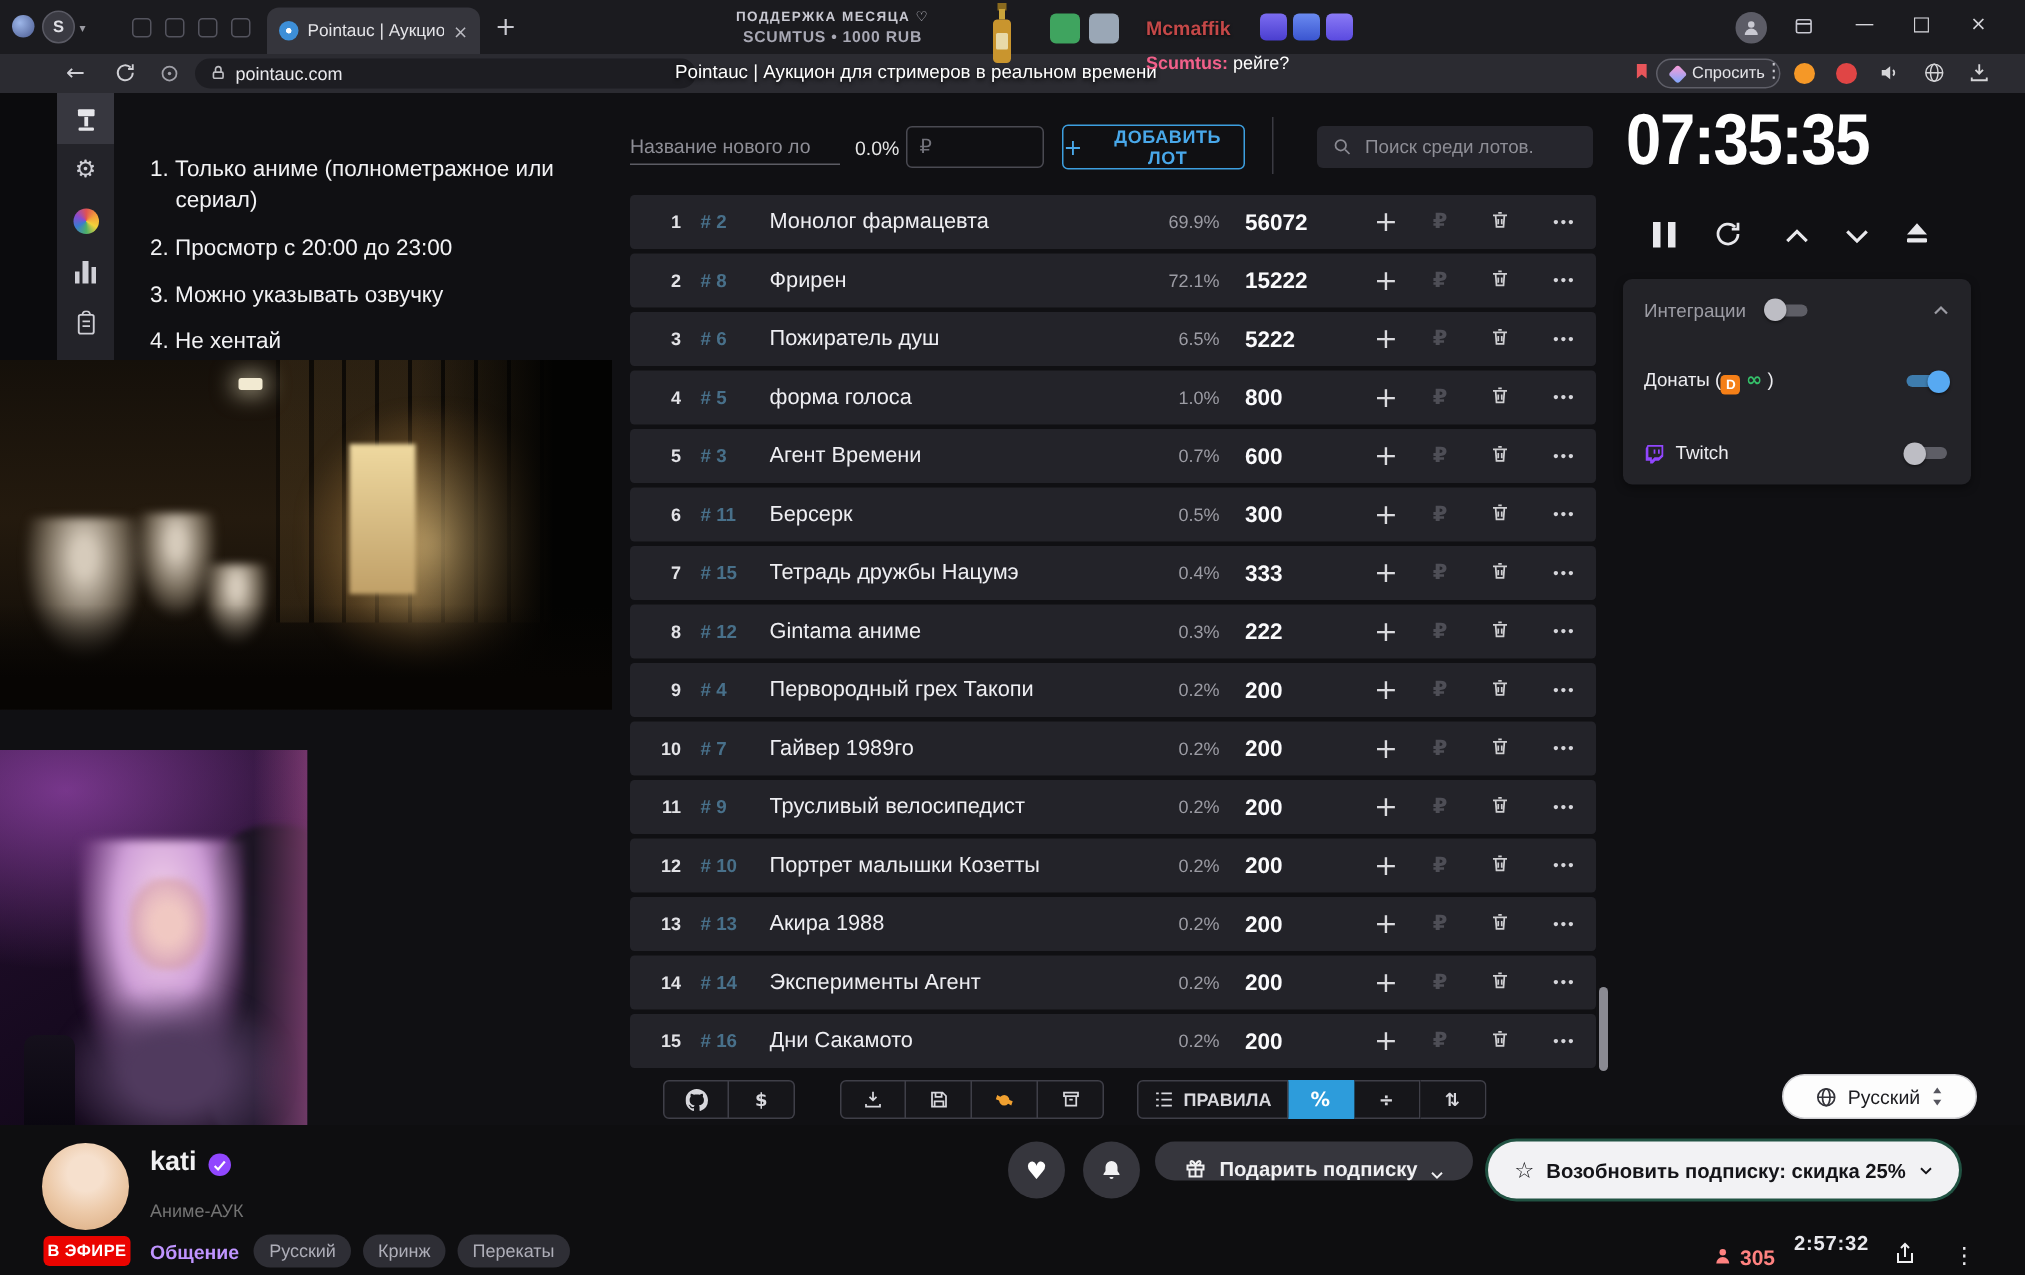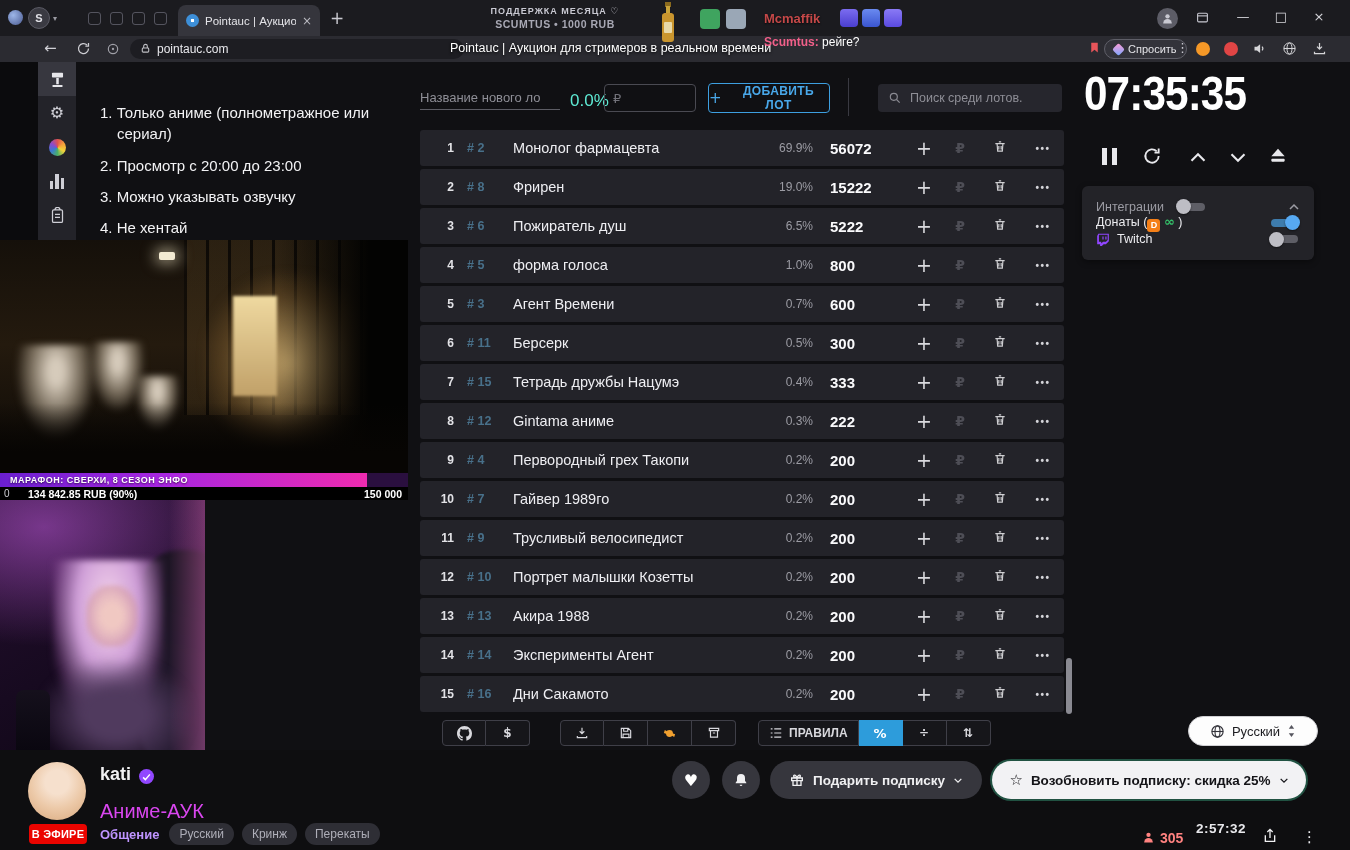--- a/index.html
+++ b/index.html
@@ -68,21 +68,21 @@
 .w-hair{position:absolute;left:26%;top:24%;width:110px;height:160px;background:radial-gradient(ellipse at 50% 30%,#eecbe8 8%,#cf9fd8 40%,rgba(140,80,150,.35) 70%,transparent 80%);filter:blur(3px)}
 .w-face{position:absolute;left:42%;top:34%;width:52px;height:62px;background:radial-gradient(ellipse,#f0c8c2 25%,rgba(210,150,150,.5) 65%,transparent 80%);filter:blur(2px)}
 .w-body{position:absolute;left:20%;bottom:-8%;width:150px;height:110px;background:radial-gradient(ellipse,#503a5e 30%,transparent 75%);filter:blur(4px)}
 .w-chair{position:absolute;right:-12%;top:20%;width:90px;height:220px;background:linear-gradient(200deg,#1c1422,#241a30);border-radius:40px;filter:blur(2px)}
 .w-rim{position:absolute;right:0;top:0;width:36px;height:100%;background:linear-gradient(270deg,rgba(255,120,210,.35),transparent)}
 .w-mic{position:absolute;left:8%;bottom:0;width:34px;height:60px;background:linear-gradient(#15101c,#0a0710);border-radius:8px 8px 0 0}
 
 
 .newlot{background:transparent;border:none;border-bottom:1px solid #5c5c64;height:24px;color:#e0e0e4;font-size:13px;font-family:inherit;outline:none}
 .newlot::placeholder{color:#8e8e96}
-.pctval{font-size:17px;color:#5eead4}
+.pctval{font-size:13px;color:#e5e5e5}
 .rubinput{background:transparent;border:1px solid #4a4a52;border-radius:4px;height:28px;color:#e0e0e4;font-size:13px;padding:0 8px;font-family:"DejaVu Sans",sans-serif;outline:none}
 .rubinput::placeholder{color:#72727a}
 .addbtn{height:30px;width:122px;background:transparent;border:1px solid #3d9fe0;border-radius:4px;color:#49a8ea;font-size:12px;font-weight:bold;letter-spacing:.4px;display:flex;align-items:center;justify-content:center;gap:6px;font-family:inherit;cursor:pointer}
 .addbtn .plusg{font-size:15px;font-weight:normal}
 .vdiv{width:1px;height:38px;background:#3a3a42}
 .search{height:28px;background:#26262d;border-radius:4px;display:flex;align-items:center;padding:0 10px;gap:8px}
 .search input{background:transparent;border:none;outline:none;color:#e0e0e4;font-size:12.5px;width:140px;font-family:inherit}
 .search input::placeholder{color:#8e8e96}
 .lots{overflow:hidden}
 .lot{height:36px;margin-bottom:3px;background:#232329;border-radius:3px;display:flex;align-items:center}
@@ -103,46 +103,46 @@
 .tbtn.blue{background:#2d9cdb;border-color:#2d9cdb;color:#fff;font-size:13px}
 .langpill{width:130px;height:30px;background:#fdfdfd;border-radius:16px;display:flex;align-items:center;justify-content:center;gap:7px;border:1px solid #d0d0d4}
 .langpill .langlbl{font-size:13px;color:#1c1c20}
 
 
 .timer{font-size:48px;font-weight:bold;letter-spacing:-1px;color:#fff;transform:scaleX(.88);transform-origin:left top;line-height:1.1}
 .pausebars{display:inline-flex;gap:5px}
 .pausebars i{display:block;width:5px;height:17px;background:#e8e8ec}
 .intcard{background:#232328;border-radius:6px;padding:13px 14px;box-shadow:0 2px 6px rgba(0,0,0,.4)}
 .irow{display:flex;align-items:center}
-.irow + .irow{margin-top:0}
+.irow + .irow{margin-top:32px}
 .ilabel{font-size:12.5px;color:#ececf0}
 .ilabel.dim{color:#9c9ca4}
 .da{display:inline-flex;align-items:center;justify-content:center;width:13px;height:13px;border-radius:3px;background:#f57f17;color:#fff;font-size:9px;font-weight:bold;vertical-align:-2px}
 .dp{color:#35c06a;font-weight:bold;font-size:13px;font-family:"DejaVu Sans",sans-serif}
 .toggle{position:relative;width:31px;height:15px;flex:none}
 .toggle .track{position:absolute;left:2px;top:3.5px;width:27px;height:8px;border-radius:4px;background:#5e5e66}
 .toggle .knob{position:absolute;left:0;top:0;width:15px;height:15px;border-radius:50%;background:#bdbdc4;box-shadow:0 1px 2px rgba(0,0,0,.5)}
 .toggle.on .track{background:#3e7cad}
 .toggle.on .knob{left:16px;background:#57a9f2}
 .ml12{margin-left:12px}.mla{margin-left:auto}.ml7{margin-left:7px}
 
 
 .stream{background:#0e0e10}
 .avatar{width:58px;height:58px;border-radius:50%;background:radial-gradient(circle at 50% 35%,#f6e0cd 25%,#ecc9a8 55%,#d8a87c 100%)}
 .live{width:58px;height:20px;background:#eb0400;border-radius:4px;color:#fff;font-size:11px;font-weight:bold;display:flex;align-items:center;justify-content:center;letter-spacing:.3px}
 .chname{font-size:18px;font-weight:bold;color:#f0f0f2}
 .verified{width:15px;height:15px;border-radius:50%;background:#9147ff;display:flex;align-items:center;justify-content:center}
-.chtitle{font-size:20px;color:#d946ef}
+.chtitle{font-size:12px;color:#737373}
 .tagrow{display:flex;align-items:center;gap:10px}
 .cat{font-size:13px;font-weight:bold;color:#bf94ff}
 .pills{display:flex;gap:8px}
 .pill{height:22px;padding:0 10px;border-radius:11px;background:#2e2e35;color:#aeaeb8;font-size:12px;display:flex;align-items:center}
 .cbtn{width:38px;height:38px;border-radius:50%;background:#36363d;display:flex;align-items:center;justify-content:center}
 .heart{font-size:16px;color:#fff}
-.giftbtn{height:38px;width:212px;border-radius:19px;background:#36363d;display:flex;align-items:center;justify-content:center;gap:8px;color:#f0f0f2;font-size:13.5px;font-weight:bold}
+.giftbtn{height:26px;width:212px;border-radius:19px;background:#36363d;display:flex;align-items:flex-end;justify-content:center;gap:8px;color:#f0f0f2;font-size:13.5px;font-weight:bold}
 .resubbtn{height:38px;width:314px;border-radius:19px;background:#f2f2f4;display:flex;align-items:center;justify-content:center;gap:8px;color:#141418;font-size:13.5px;font-weight:bold;box-shadow:0 0 0 2px rgba(70,210,160,.35)}
 .star{font-size:15px;color:#141418}
 .viewers{color:#ff8280;font-weight:bold;font-size:14px}
 .uptime{color:#e8e8ec;font-size:13.5px;font-weight:bold;letter-spacing:.5px}
 .kebab2{font-size:15px;color:#e8e8ec}
 
 
 .sup{text-align:center;z-index:40}
 .sup1{font-size:9px;letter-spacing:1px;color:#c9c9d2;font-weight:bold}
 .sup2{font-size:10.5px;letter-spacing:.5px;color:#a8a8b4;margin-top:2px;font-weight:bold}
@@ -291,31 +291,20 @@
       <div class="v-glow"></div>
       <div class="v-door"></div>
       <div class="v-lamp"></div>
       <div class="v-fig" style="left:4%;bottom:14%;width:80px;height:95px"></div>
       <div class="v-fig" style="left:22%;bottom:26%;width:55px;height:70px"></div>
       <div class="v-fig" style="left:33%;bottom:18%;width:45px;height:55px"></div>
       <div class="v-dark"></div>
       <div class="v-floor"></div>
     </div>
 
-    <div class="a" style="left:0;top:411px;width:408px;height:27px">
-      <div class="mbar-track">
-        <div class="mbar-fill"></div>
-        <span class="mbar-title">МАРАФОН: СВЕРХИ, 8 СЕЗОН ЭНФО</span>
-      </div>
-      <div class="mbar-row">
-        <span class="m-min">0</span>
-        <span class="m-cur">134 842.85 RUB (90%)</span>
-        <span class="m-goal">150 000</span>
-      </div>
-    </div>
 
     <div class="webcam a" style="left:0;top:438px;width:205px;height:250px">
       <div class="w-glow"></div>
       <div class="w-chair"></div>
       <div class="w-hair"></div>
       <div class="w-face"></div>
       <div class="w-body"></div>
       <div class="w-mic"></div>
       <div class="w-rim"></div>
     </div>
@@ -351,21 +340,21 @@
             <svg width="14" height="15" viewBox="0 0 24 24" fill="none" stroke="#cfcfd2" stroke-width="2">
                 <path d="M4 7h16M10 4h4M7 7l1 13h8l1-13M10 11v6M14 11v6"></path>
               </svg>
           </span>
           <span class="lr-more">•••</span>
         </div>
           <div class="lot">
           <span class="lr-rank">2</span>
           <span class="lr-id"># 8</span>
           <span class="lr-name">Фрирен</span>
-          <span class="lr-pct">19.0%</span>
+          <span class="lr-pct">72.1%</span>
           <span class="lr-amt">15222</span>
           <span class="lr-plus">+</span>
           <span class="lr-rub">₽</span>
           <span class="lr-trash">
             <svg width="14" height="15" viewBox="0 0 24 24" fill="none" stroke="#cfcfd2" stroke-width="2">
                 <path d="M4 7h16M10 4h4M7 7l1 13h8l1-13M10 11v6M14 11v6"></path>
               </svg>
           </span>
           <span class="lr-more">•••</span>
         </div>

